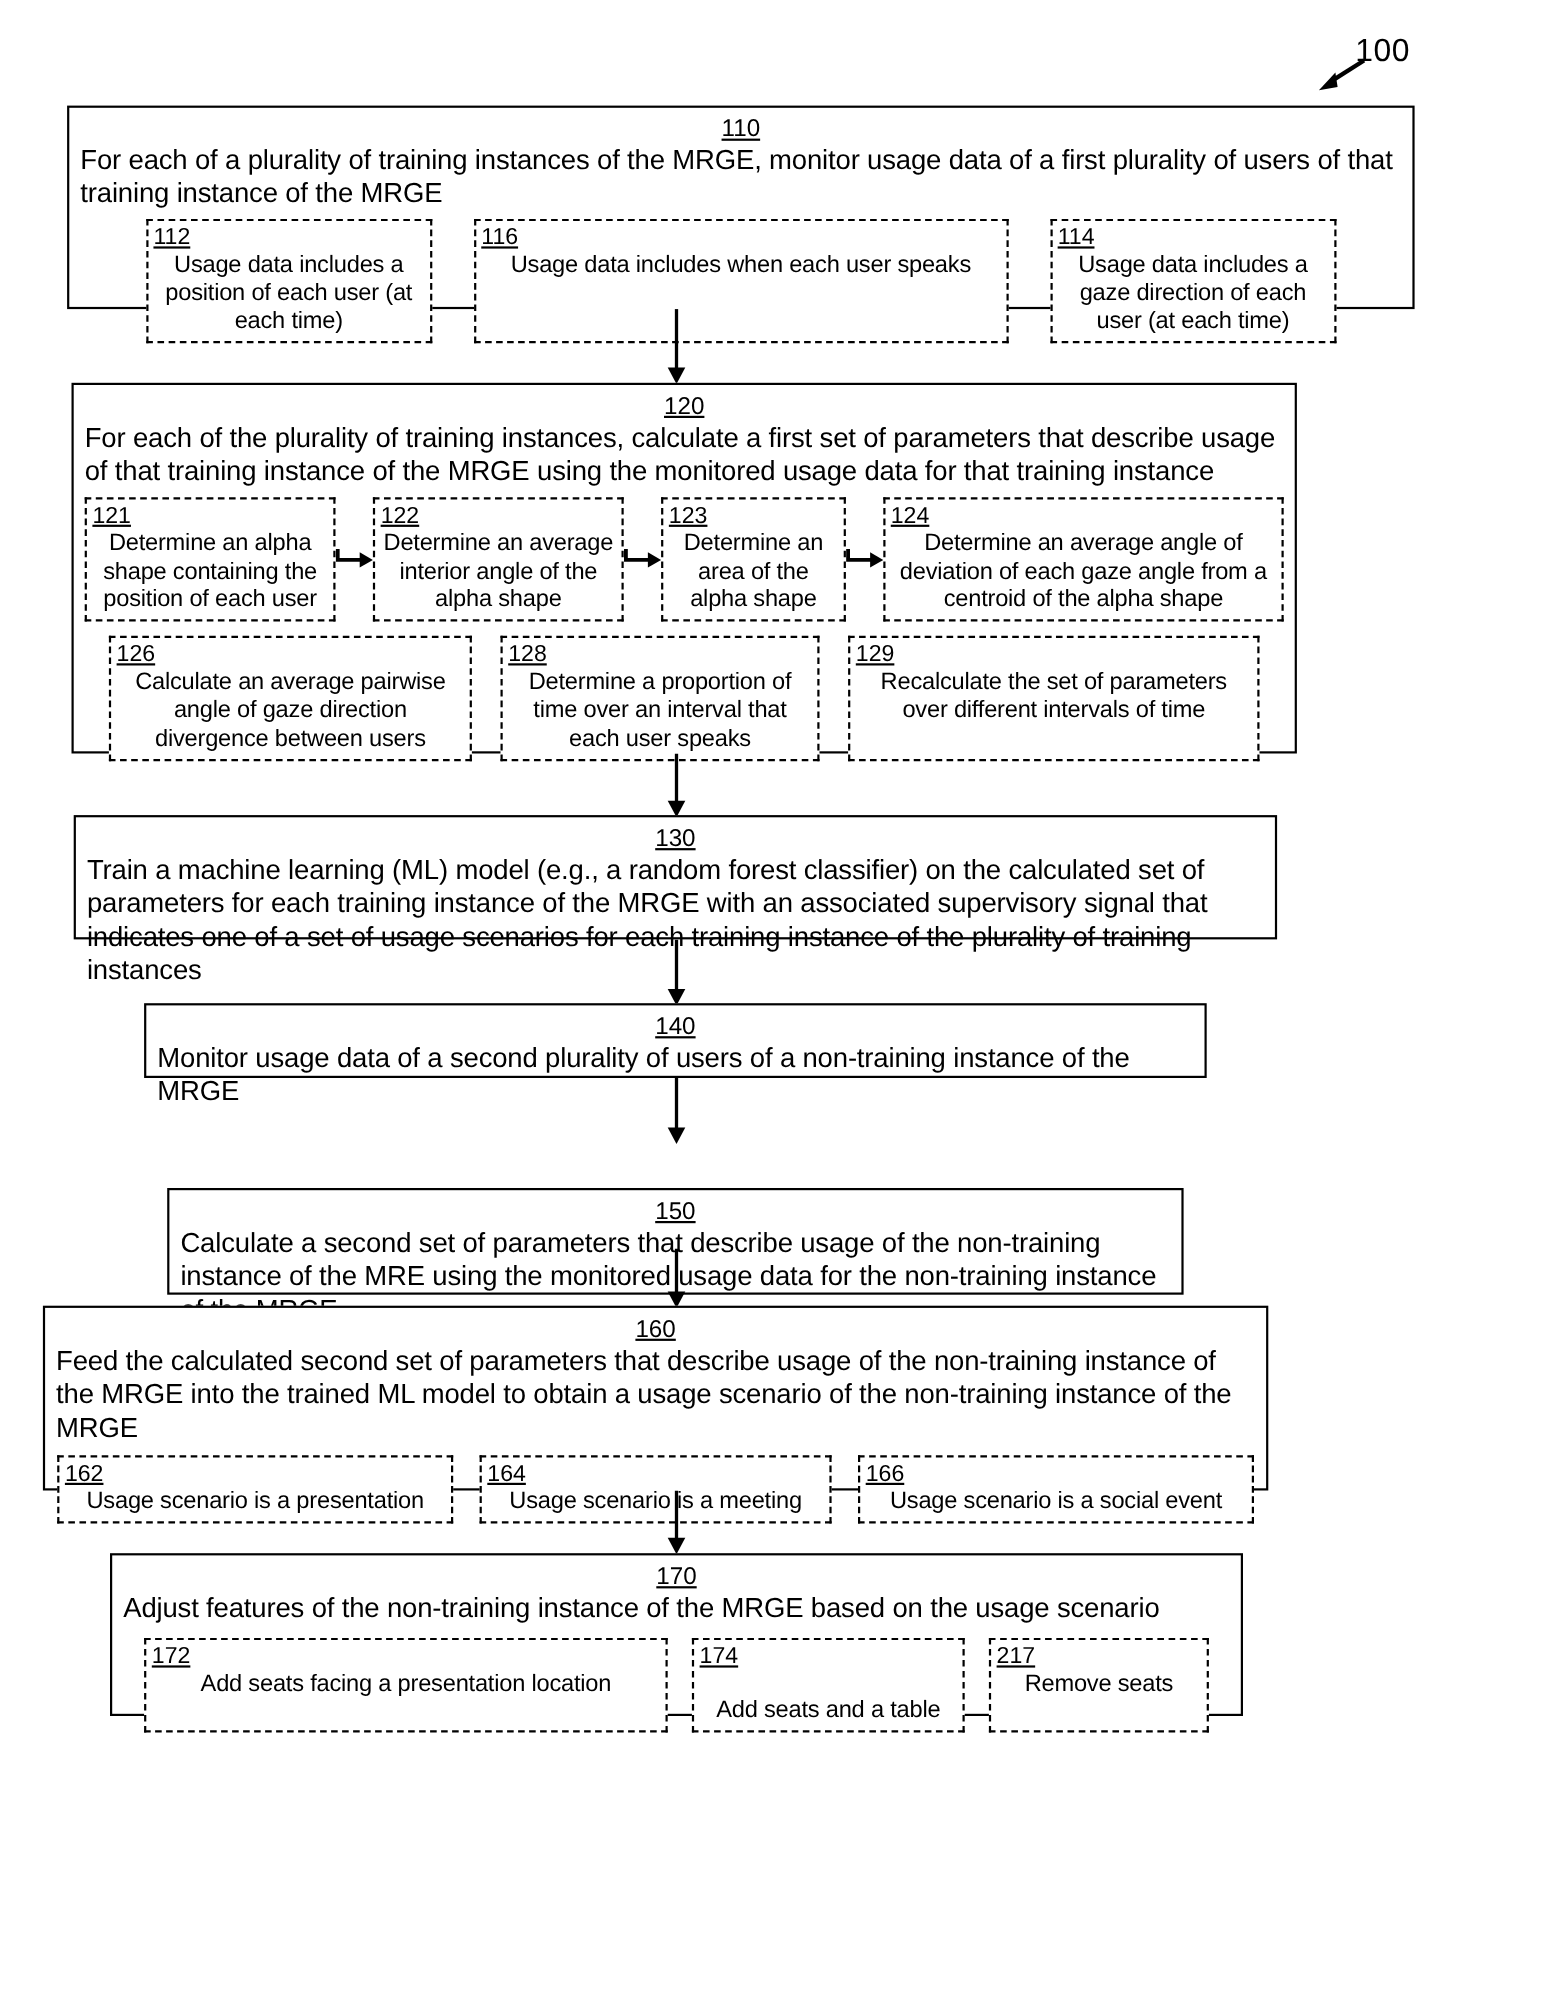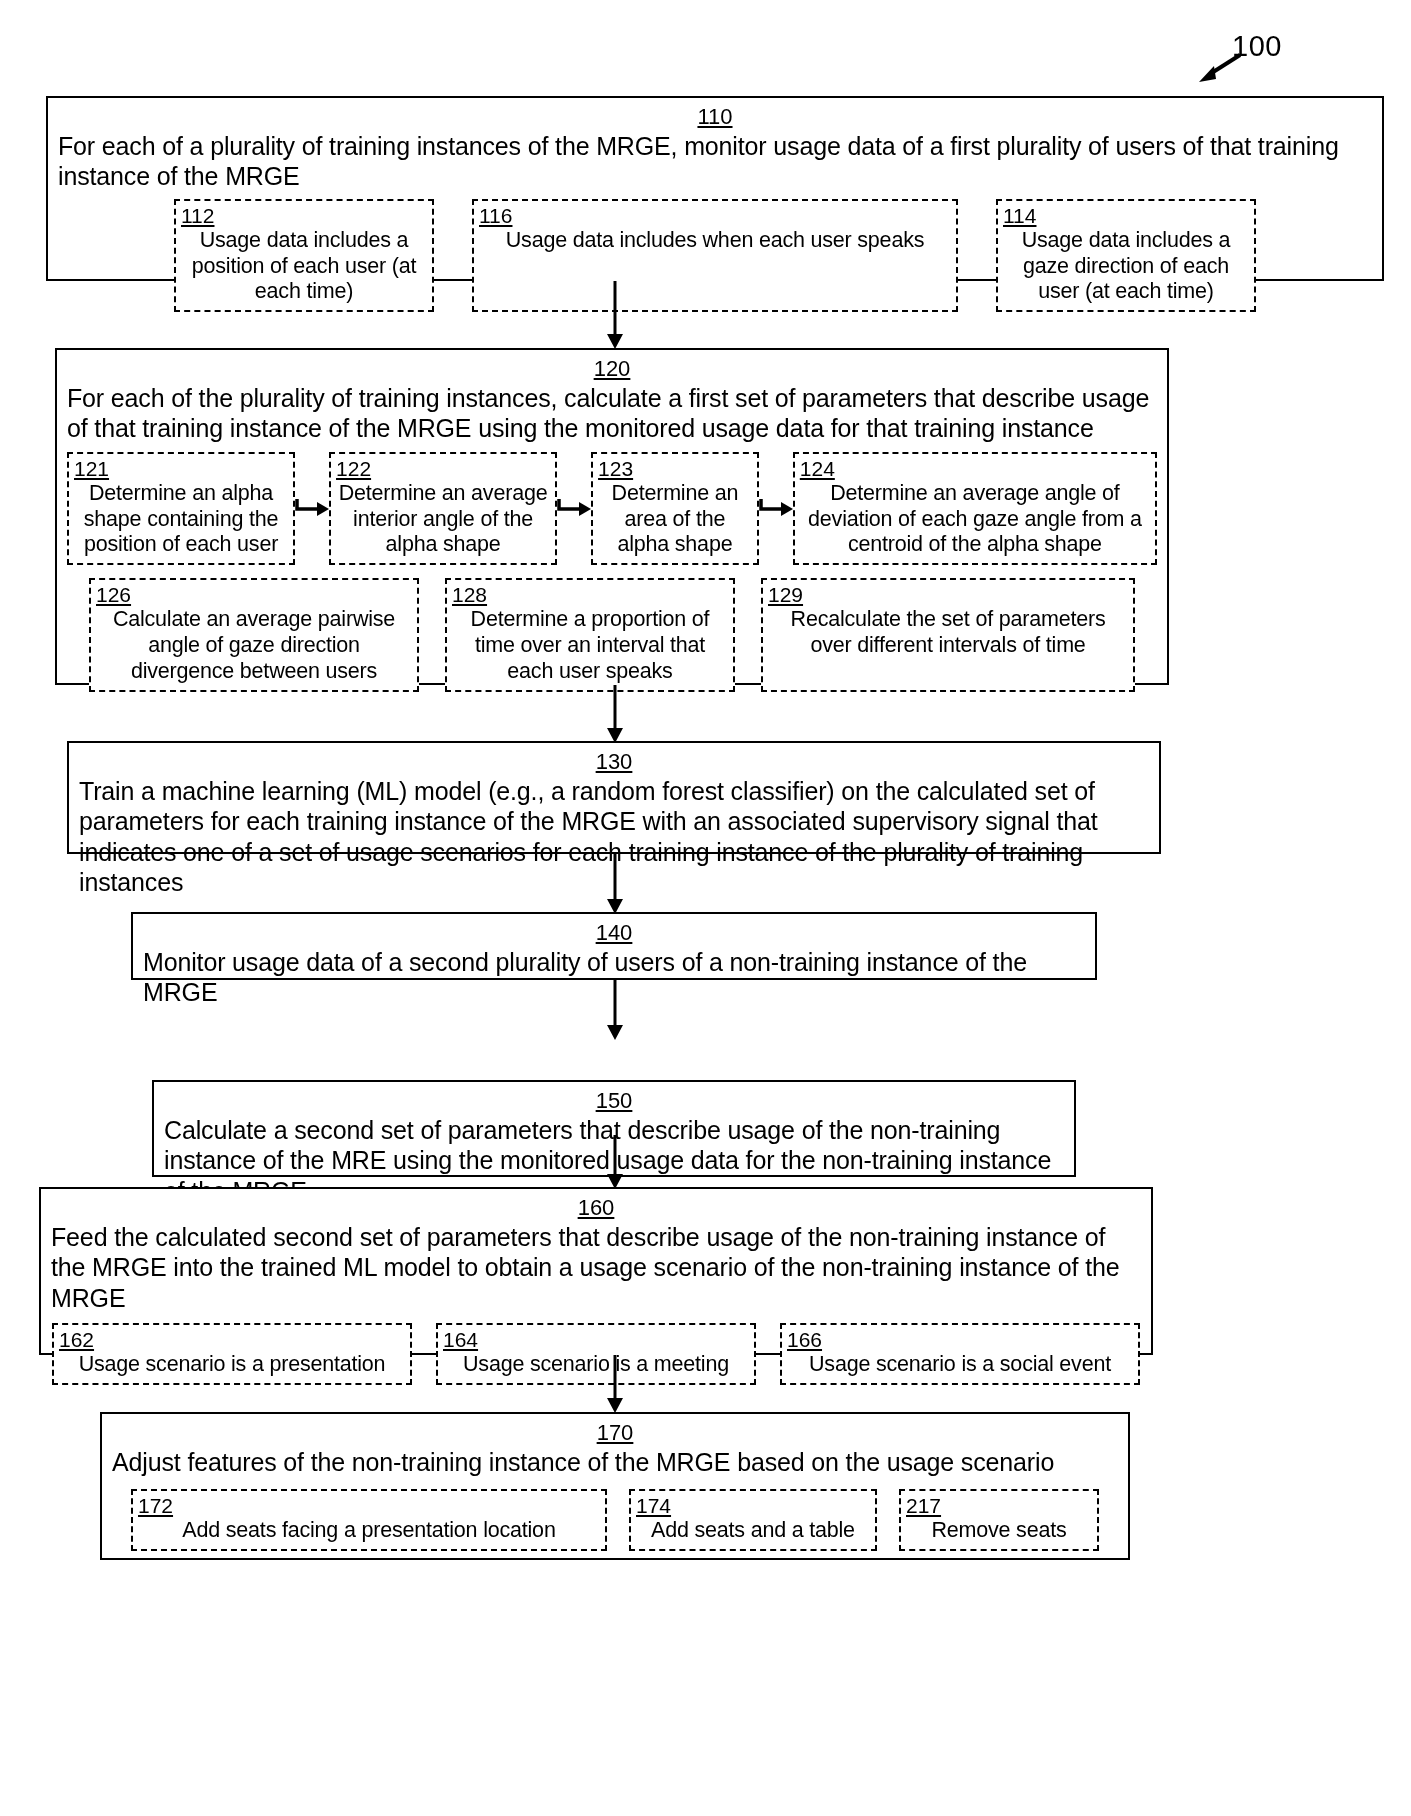--- a/index.html
+++ b/index.html
@@ -86,22 +86,22 @@
     width: 34px;
     flex: 0 0 34px;
     align-self: stretch;
   }
   .mini-arrow svg { position: absolute; left: 0; top: 50%; transform: translateY(-50%); }
 
   
   .v-conn { position: absolute; }
 
   
-  #box110 { left: 46px;  top: 96px;  width: 1338px; height: 185px; }
-  #box120 { left: 55px;  top: 348px; width: 1114px; height: 337px; }
+  #box110 { left: 61px;  top: 96px;  width: 1225px; height: 185px; }
+  #box120 { left: 65px;  top: 348px; width: 1114px; height: 337px; }
   #box130 { left: 67px;  top: 741px; width: 1094px; height: 113px; }
   #box140 { left: 131px; top: 912px; width: 966px;  height: 68px; }
   #box150 { left: 152px; top: 1080px; width: 924px; height: 97px; }
   #box160 { left: 39px;  top: 1187px; width: 1114px; height: 168px; }
   #box170 { left: 100px; top: 1412px; width: 1030px; height: 148px; }
 </style>
 </head>
 <body>
 
 <div class="fig-arrow">
@@ -265,21 +265,21 @@
 </div>
 
 <div class="step-box" id="box170">
   <div class="step-num">170</div>
   <div class="step-text">Adjust features of the non-training instance of the MRGE based on the usage scenario</div>
   <div class="sub-row" style="gap:22px; margin-top:12px;">
     <div class="sub-box" style="width:476px;">
       <div class="sub-num">172</div>
       <div class="sub-text">Add seats facing a presentation location</div>
     </div>
-    <div class="sub-box" style="width:248px;">
+    <div class="sub-box" style="width:248px;gap:24px;">
       <div class="sub-num">174</div>
       <div class="sub-text">Add seats and a table</div>
     </div>
     <div class="sub-box" style="width:200px;">
       <div class="sub-num">217</div>
       <div class="sub-text">Remove seats</div>
     </div>
   </div>
 </div>
 

